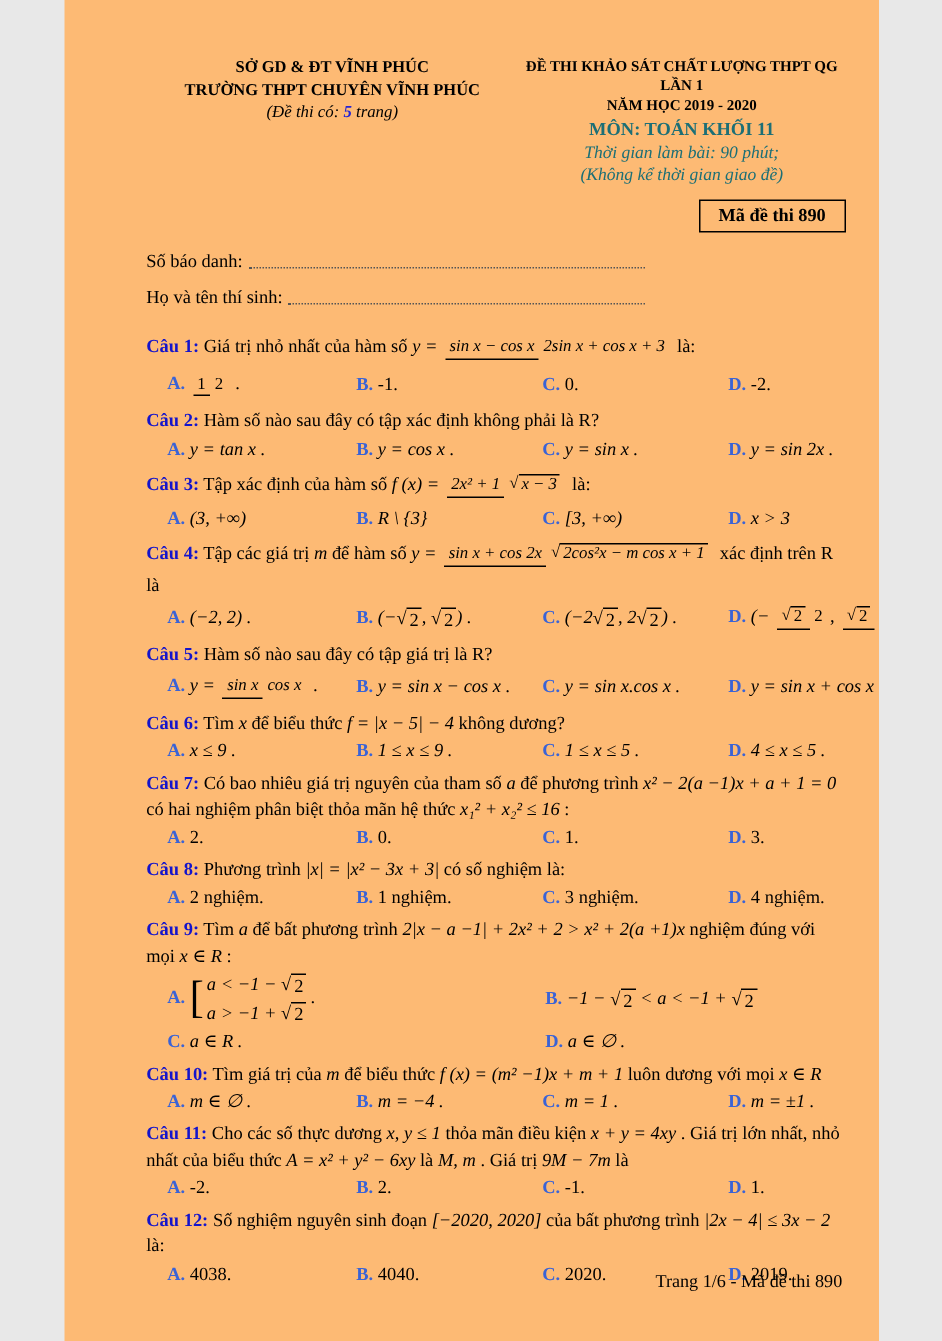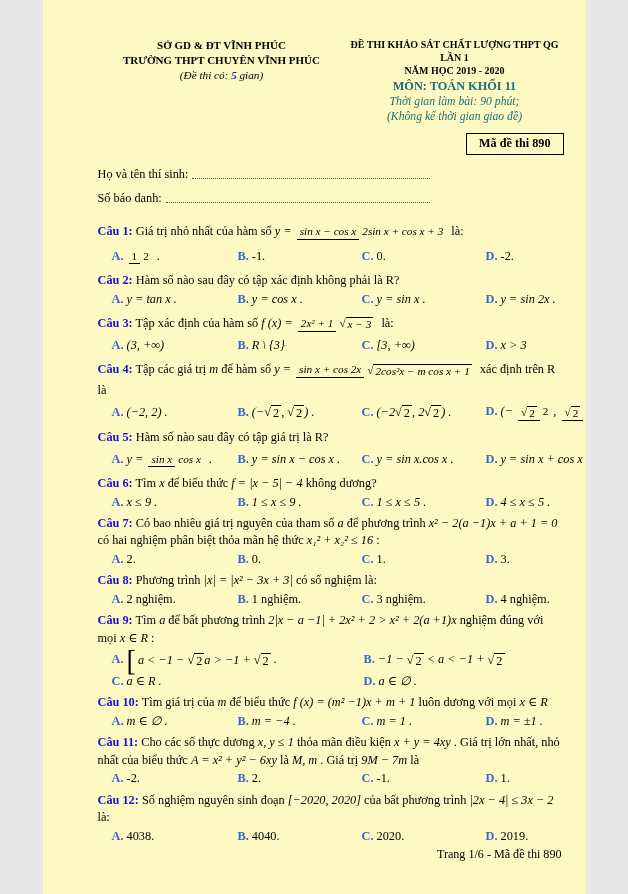--- a/index.html
+++ b/index.html
@@ -1,17 +1,17 @@
 <!DOCTYPE html>
 <html><head>
 <meta charset="utf-8">
 <style>
   html,body{margin:0;padding:0;background:#e8e8e8;}
   .page{
-    width:543px;height:894px;margin:0 auto;background:#fef9c3;
+    width:543px;height:894px;margin:0 auto;background:#fdba74;
     box-sizing:border-box;padding:38px 22px 10px 55px;
     font-family:"Liberation Serif","DejaVu Serif",serif;
     font-size:12.3px;color:#000;position:relative;overflow:hidden;
   }
   
   .header{display:flex;}
   .h-left{width:248px;text-align:center;flex-shrink:0;}
   .h-left-line{font-weight:bold;font-size:11px;line-height:1.35;}
   .h-note{font-style:italic;font-size:11.2px;margin-top:1px;}
   .h-note .pages{color:#2323d6;font-weight:bold;}
@@ -38,55 +38,55 @@
   .opt-letter{color:#3a63d6;font-weight:bold;}
   
   .frac{display:inline-flex;vertical-align:middle;margin:4px 2px;}
   .fnum{display:block;padding:0 3px;border-bottom:1px solid #000;font-size:11.2px;line-height:1.3;}
   .fden{display:block;padding:0 3px;font-size:11.2px;line-height:1.3;}
   .sqrt{display:inline-flex;align-items:flex-start;white-space:nowrap;vertical-align:middle;}
   .rad{line-height:1.15;}
   .sqb{border-top:1px solid #000;line-height:1.2;padding:0 2px;font-style:normal;}
   .cases{display:inline-flex;align-items:center;vertical-align:middle;}
   .lb{font-size:28px;font-weight:400;line-height:0.85;margin-right:2px;transform:scaleY(1.08);}
-  .crows{display:inline-flex;}
+  .crows{display:inline-flex;flex-direction:column;}
   .crow{line-height:1.55;white-space:nowrap;}
   .footer{position:absolute;bottom:32px;right:24px;font-size:12.1px;}
 </style>
 </head>
 <body>
 
 <div class="page">
 
   <div class="header">
     <div class="h-left">
       <div class="h-left-line">SỞ GD &amp; ĐT VĨNH PHÚC</div>
       <div class="h-left-line">TRƯỜNG THPT CHUYÊN VĨNH PHÚC</div>
-      <div class="h-note"><span>(Đề thi có: </span><span class="pages">5</span><span> gian)</span></div>
+      <div class="h-note"><span>(Đề thi có: </span><span class="pages">5</span><span> trang)</span></div>
     </div>
     <div class="h-right">
       <div class="h-title">ĐỀ THI KHẢO SÁT CHẤT LƯỢNG THPT QG LẦN 1</div>
       <div class="h-title">NĂM HỌC 2019 - 2020</div>
       <div class="h-subject">MÔN: TOÁN KHỐI 11</div>
       <div class="h-time">Thời gian làm bài: 90 phút;</div>
       <div class="h-time">(Không kể thời gian giao đề)</div>
     </div>
   </div>
 
   <div class="code-row">
     <div class="code-box">Mã đề thi 890</div>
   </div>
 
   <div class="student">
     <div class="s-line">
+      <span class="s-label">Số báo danh:</span>
+      <span class="s-dots"></span>
+    </div>
+    <div class="s-line">
       <span class="s-label">Họ và tên thí sinh:</span>
-      <span class="s-dots"></span>
-    </div>
-    <div class="s-line">
-      <span class="s-label">Số báo danh:</span>
       <span class="s-dots"></span>
     </div>
   </div>
 
   <div id="questions">
       <div class="q">
         <div class="q-line"><span class="q-label">Câu 1:</span> <span class="t">Giá trị nhỏ nhất của hàm số </span><span class="m">y = </span><span class="frac">
             <span class="fnum"><span class="m">sin x − cos x</span></span>
             <span class="fden"><span class="m">2sin x + cos x + 3</span></span>
           </span><span class="t"> là:</span></div>

